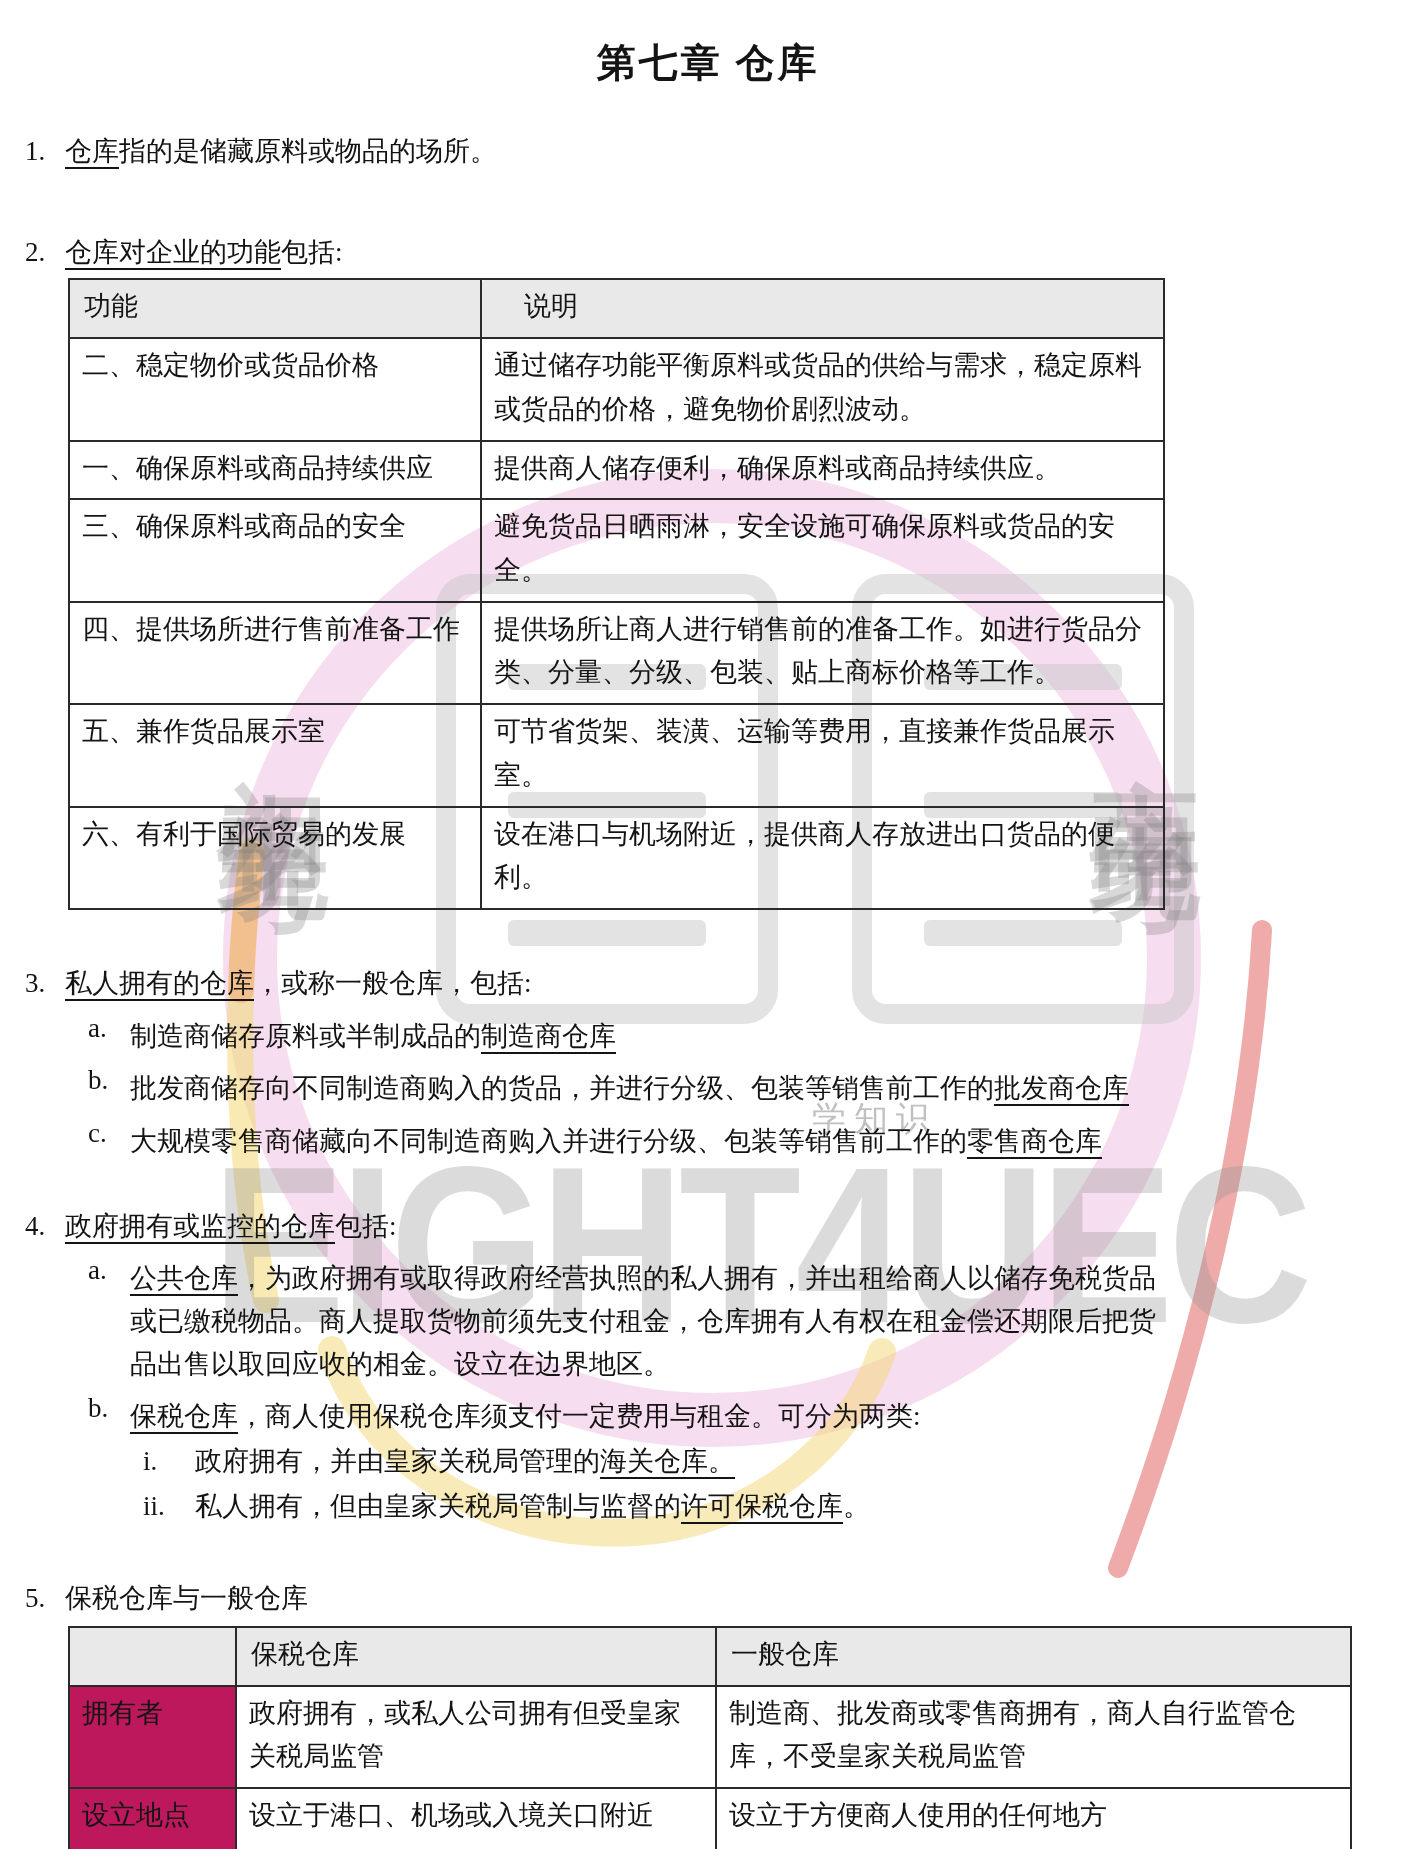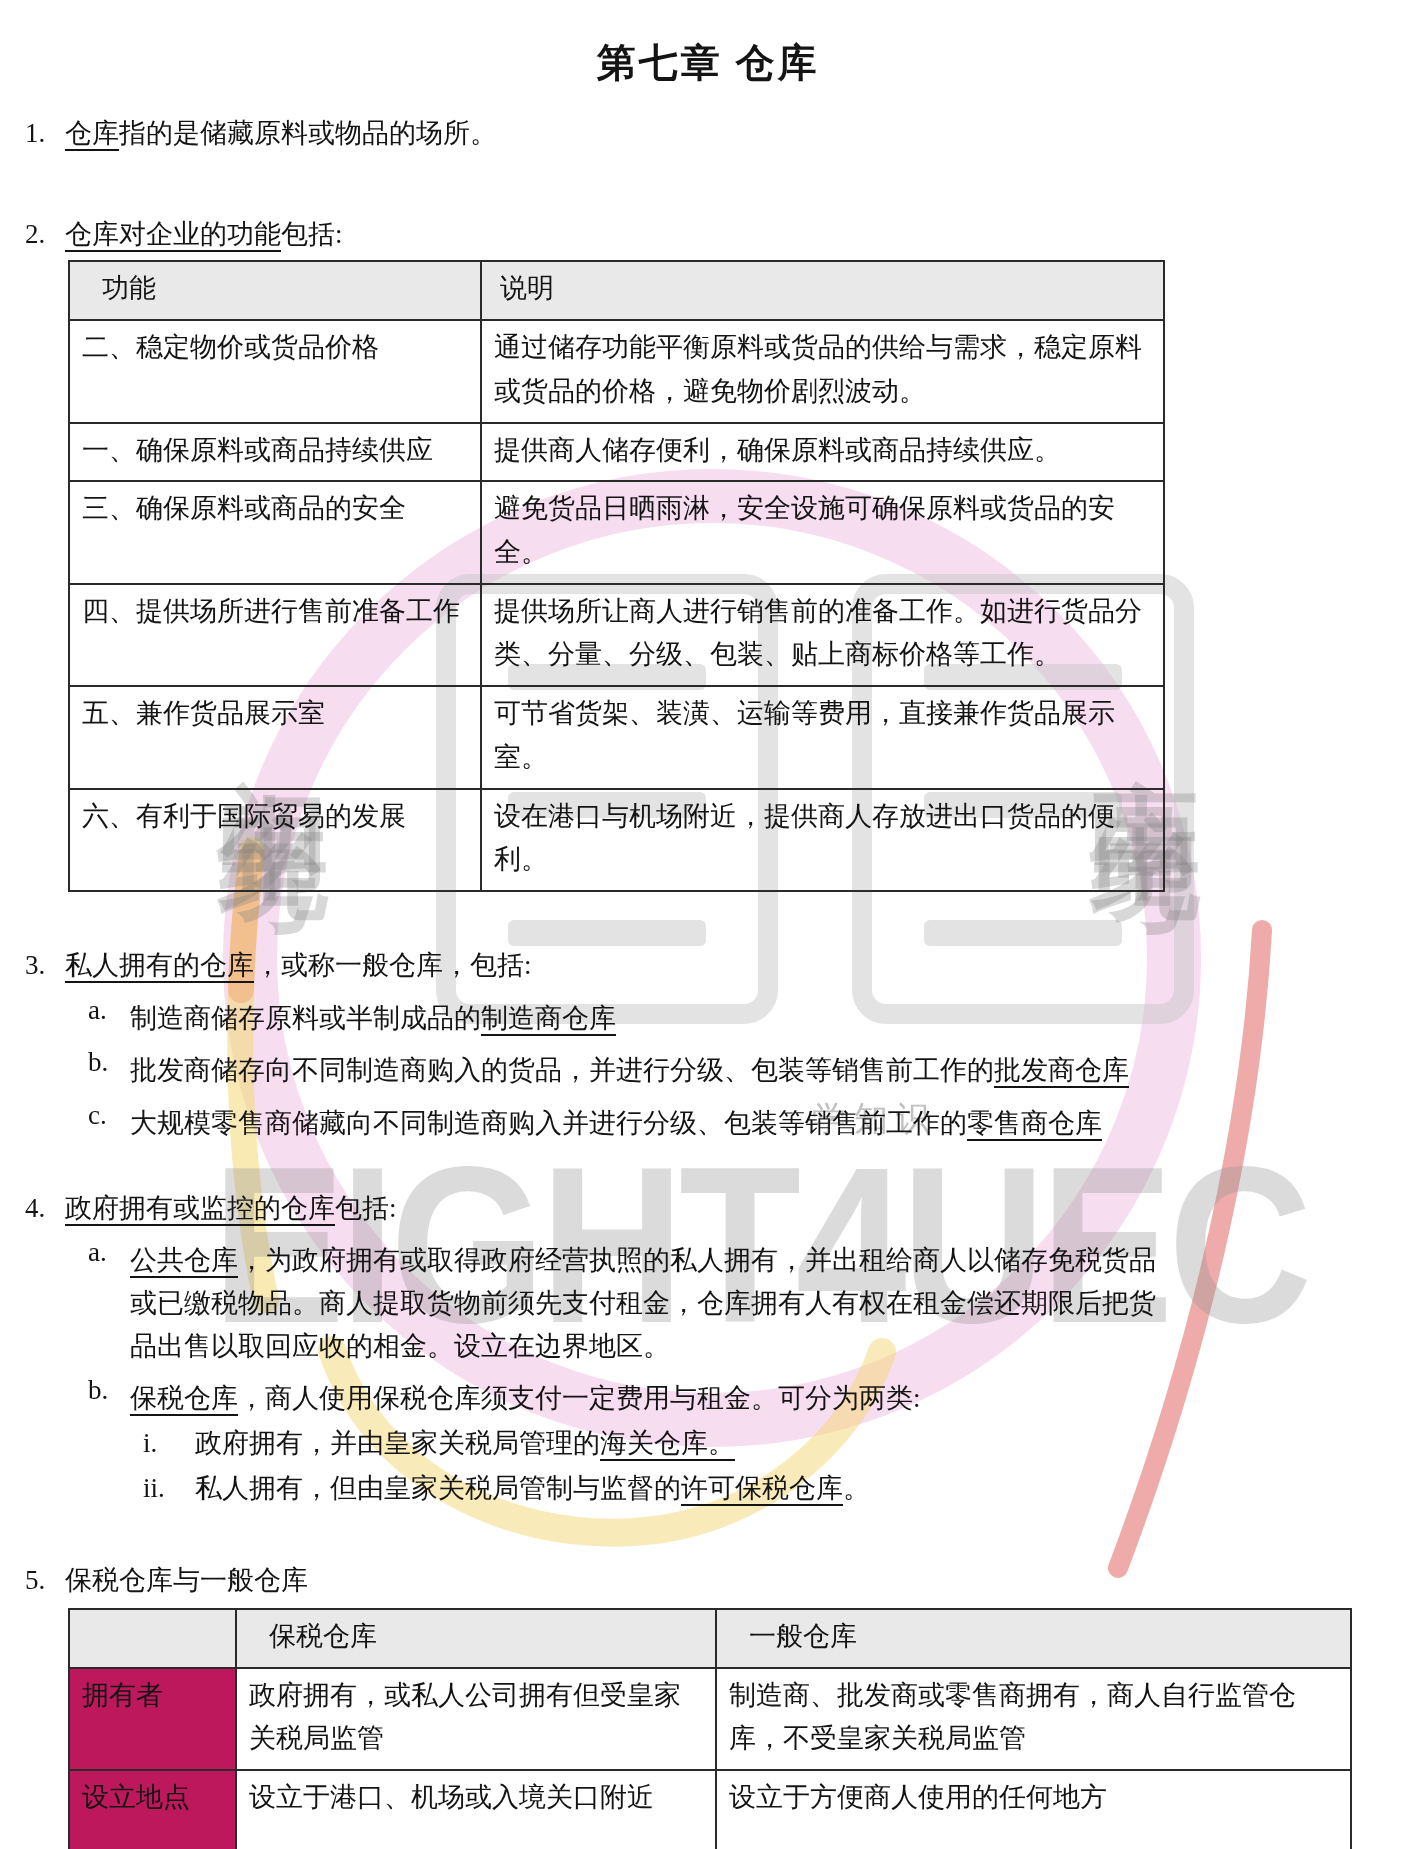--- a/index.html
+++ b/index.html
@@ -32,21 +32,21 @@
   .wm-small {
     position:absolute; left:812px; top:1096px;
     font-size:34px; letter-spacing:8px;
     color:rgba(140,140,140,0.55);
   }
 
   
   .content { position:relative; z-index:1; }
   .page-title {
     text-align:center; font-size:39px; font-weight:bold;
-    margin:36px 0 22px 0; letter-spacing:3px;
+    margin:36px 0 40px 0; letter-spacing:3px;
   }
   .item { display:flex; font-size:27px; line-height:1.58; margin:0 240px 0 25px; }
   .item .num { width:40px; flex-shrink:0; }
   .item .txt { flex:1; }
   .sub { display:flex; font-size:27px; line-height:1.58; margin:2px 240px 2px 88px; }
   .sub .label { width:42px; flex-shrink:0; }
   .sub .txt { flex:1;margin-top:8px; }
   .roman { display:flex; font-size:27px; line-height:1.58; margin:2px 240px 2px 143px; }
   .roman .label { width:52px; flex-shrink:0; }
   .roman .txt { flex:1; }
@@ -69,22 +69,22 @@
   }
   #table1 { width:1097px; }
   #table2 { width:1282px; }
   .doc-table th, .doc-table td {
     border:2px solid #2a2a2a;
     padding:5px 12px 8px 12px;
     vertical-align:top; text-align:left;
     font-weight:normal; line-height:1.62;
     word-break:break-all;
   }
-  .doc-table thead th { background:#e9e9e9; padding-left:32px; }
-  #table1 thead th:nth-child(2) { padding-left:18px;border-radius:6px; }
+  .doc-table thead th { background:#e9e9e9; padding-left:14px; }
+  #table1 thead th:nth-child(2) { padding-left:42px;border-radius:6px; }
   #table2 td.rowhead { background:#be185d; }
   #table2 tbody tr:nth-child(2) td { height:128px; }
   #table2 tbody tr:nth-child(3) td { height:122px; }
   #table2 tbody tr:nth-child(4) td { height:92px; }
 </style>
 </head>
 <body>
 
 <div class="watermark">
   <svg width="1416" height="1849" viewBox="0 0 1416 1849">

